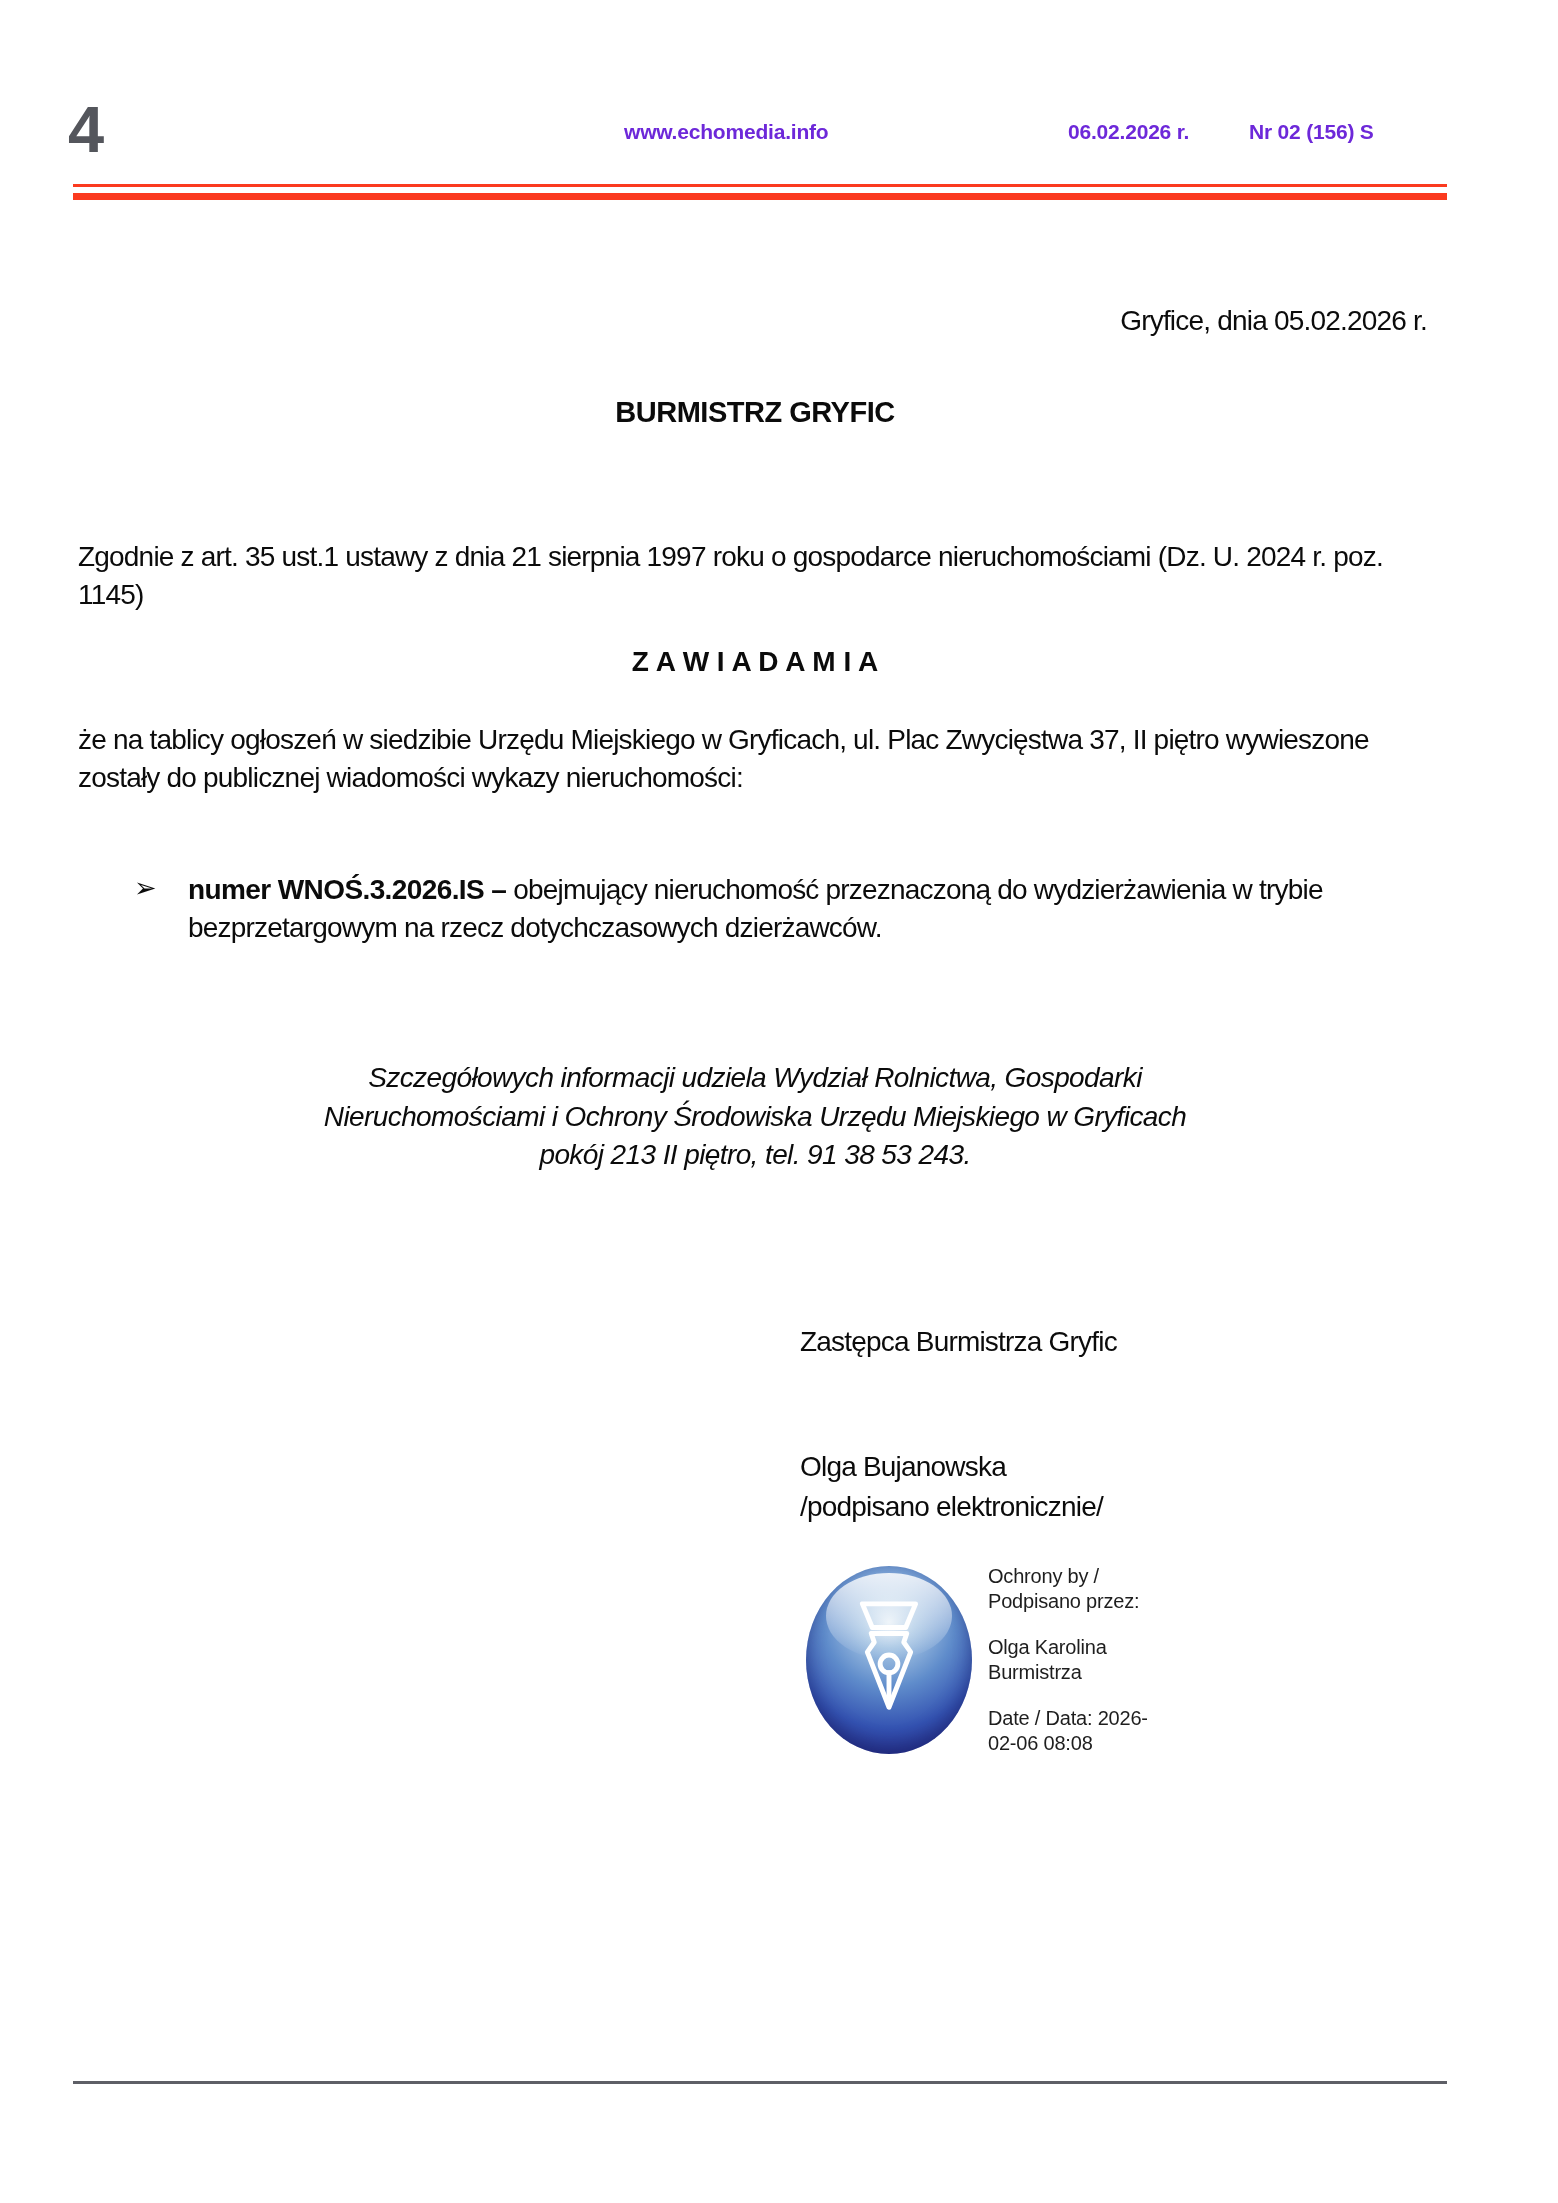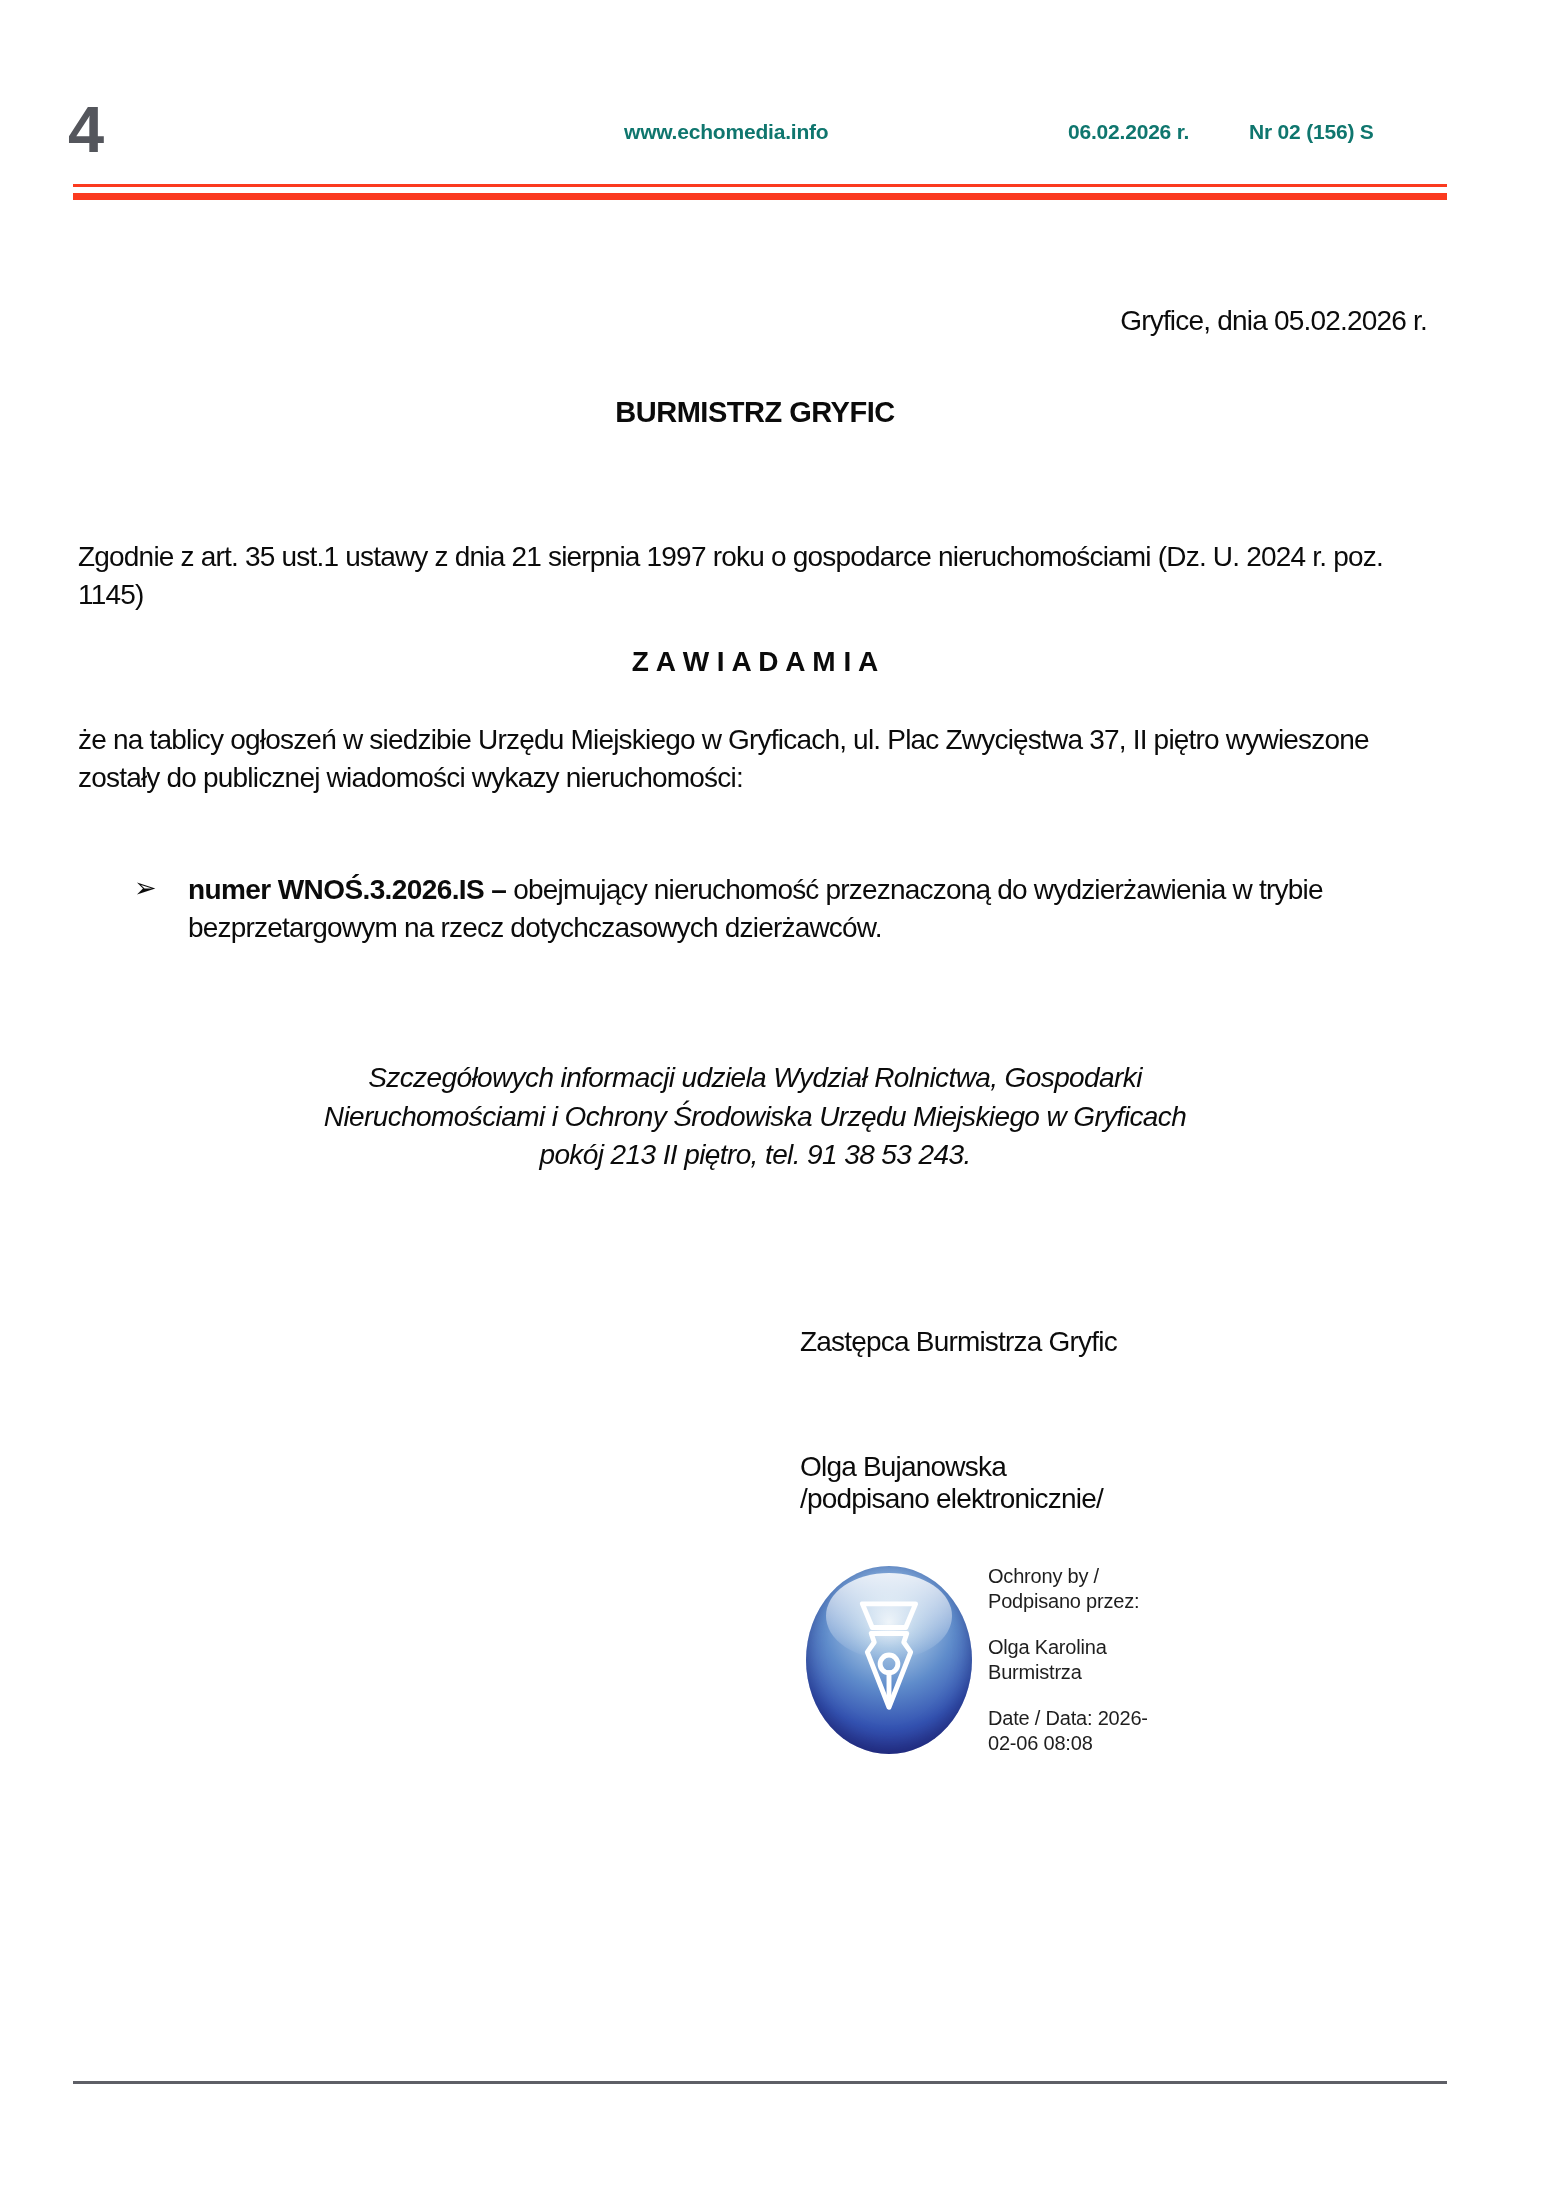--- a/index.html
+++ b/index.html
@@ -12,21 +12,21 @@
     overflow:hidden;
   }
   
   .page-number{
     position:absolute;left:68px;top:100px;
     font-size:65px;font-weight:700;line-height:60px;
     color:#54565c;letter-spacing:-2px;
   }
   .hdr{
     position:absolute;top:120px;
-    font-size:21px;font-weight:700;color:#0f766e;
+    font-size:21px;font-weight:700;color:#6d28d9;
     letter-spacing:-0.2px;white-space:nowrap;
   }
   .hdr-site{left:624px;}
   .hdr-date{left:1068px;}
   .hdr-issue{left:1249px;}
   .rule-red-thin{
     position:absolute;left:73px;width:1374px;top:184px;height:3px;
     background:#fb3a1f;
   }
   .rule-red-thick{
@@ -70,21 +70,21 @@
     font-size:28px;line-height:38.5px;letter-spacing:-0.6px;
   }
   .info-line{display:block;}
   
   .sig-block{
     position:absolute;left:800px;top:1326px;width:380px;
     text-align:left;font-size:28px;letter-spacing:-0.8px;
   }
   .sig-title{display:block;}
   .sig-name{display:block;margin-top:93px;}
-  .sig-note{display:block;}
+  .sig-note{display:block;margin-top:8px;}
   
   .stamp{
     position:absolute;left:806px;top:1562px;width:420px;height:200px;
   }
   .stamp-circle{
     position:absolute;left:0;top:4px;width:166px;height:188px;
     border-radius:50%;
     background:radial-gradient(circle at 50% 30%,
       #e6eff7 0%, #a7c6e4 16%, #5f8ccb 42%, #3453b2 68%, #27318e 88%, #232c7e 100%);
     box-shadow:inset 0 -8px 18px rgba(20,25,90,0.45);

